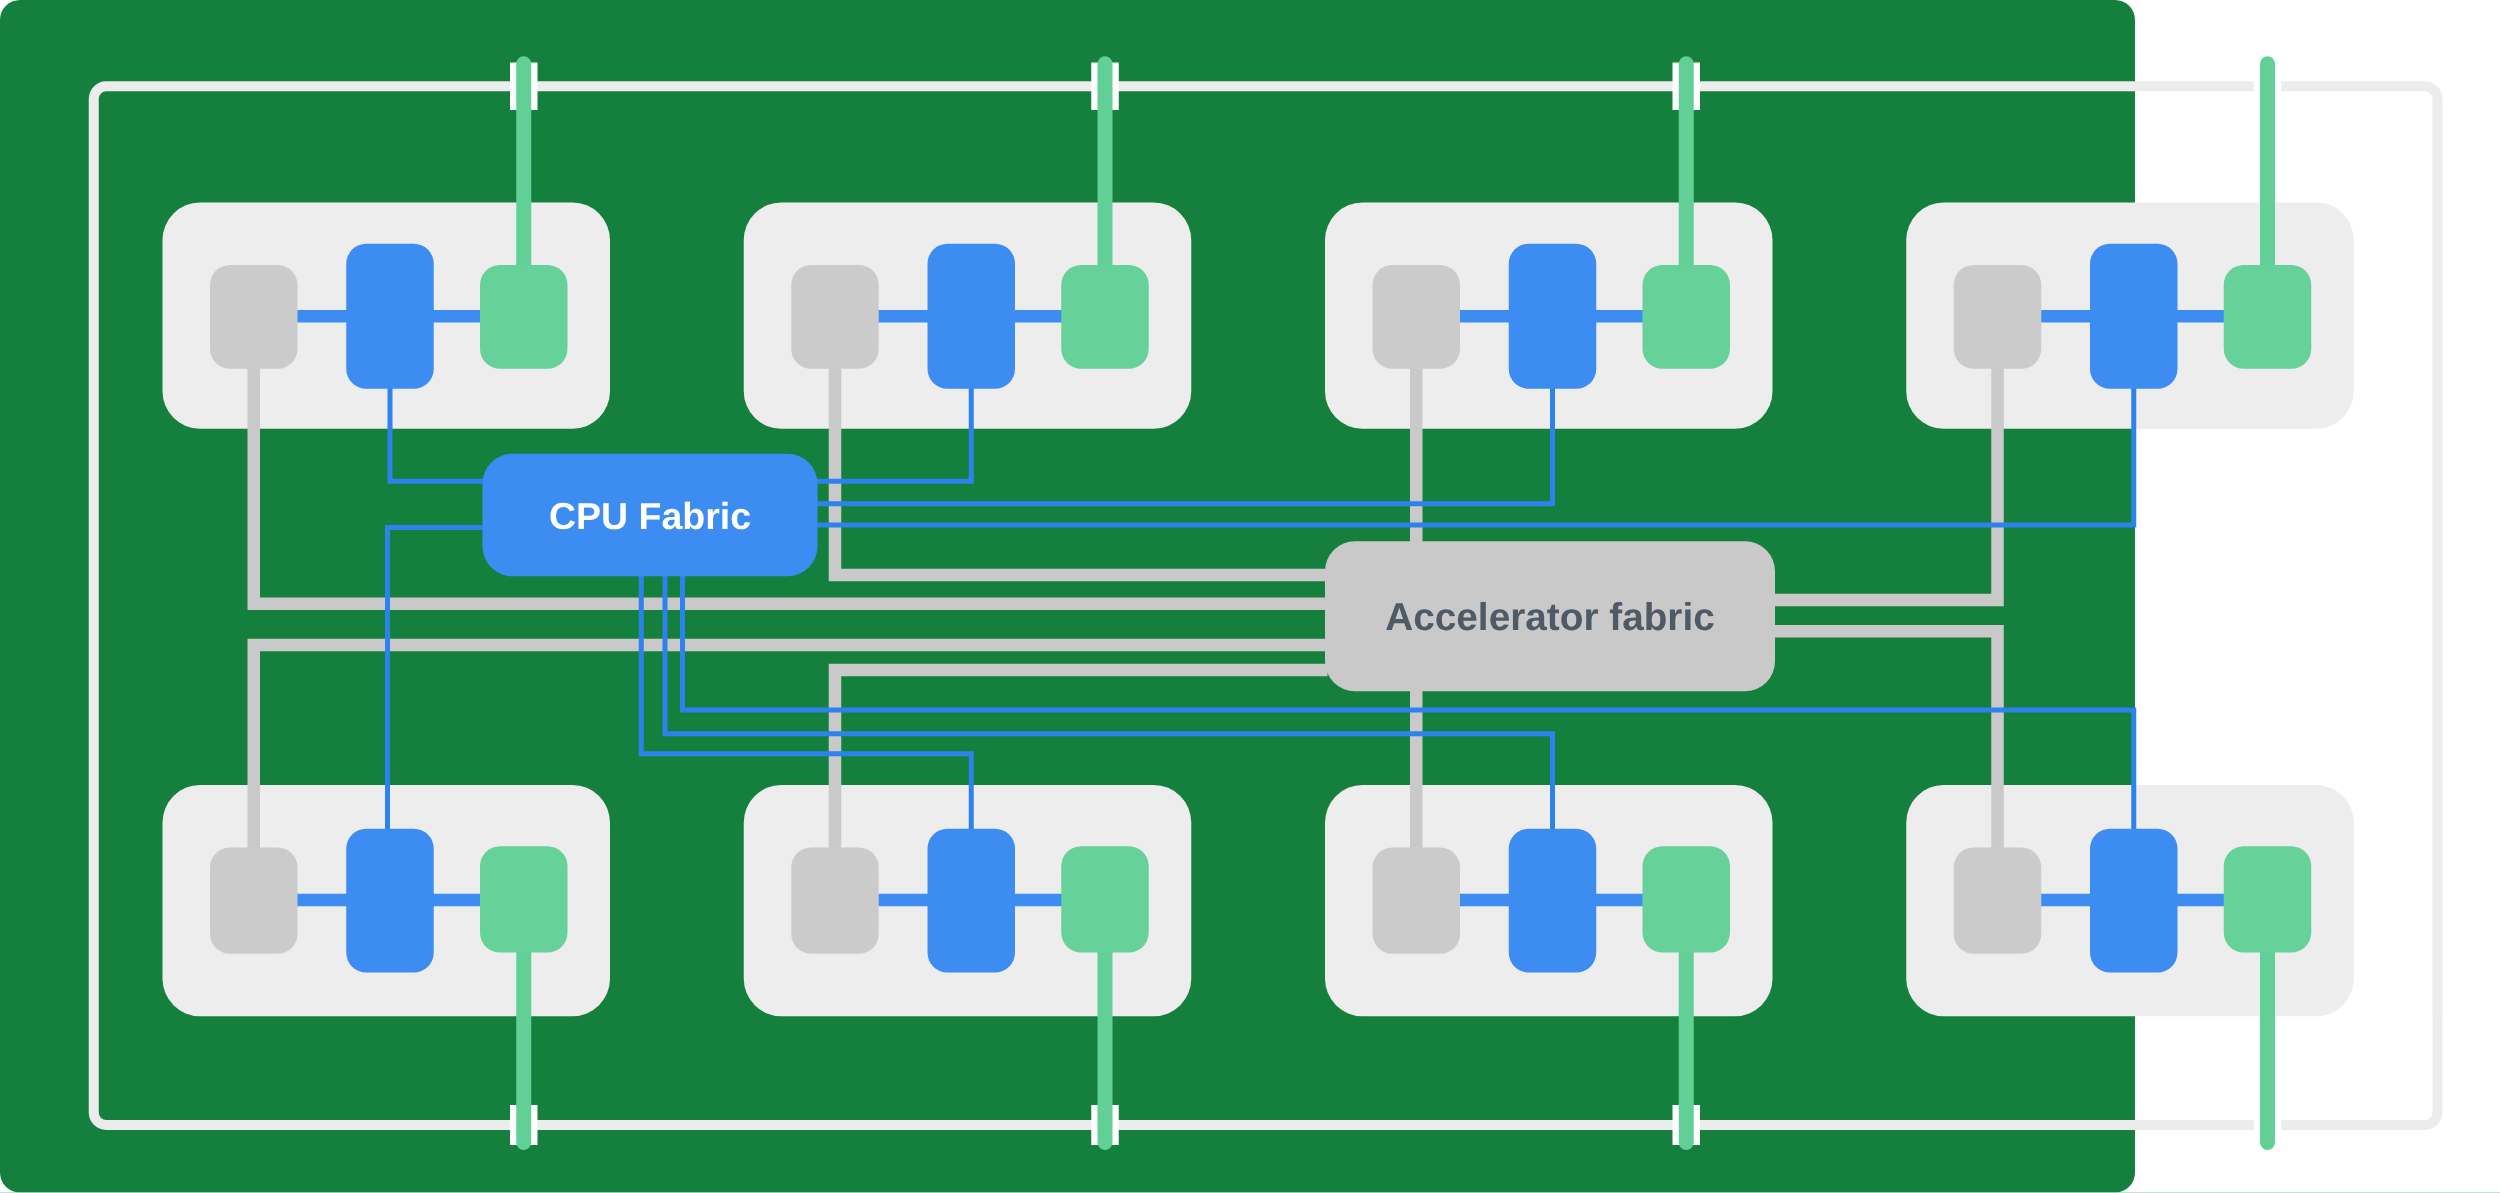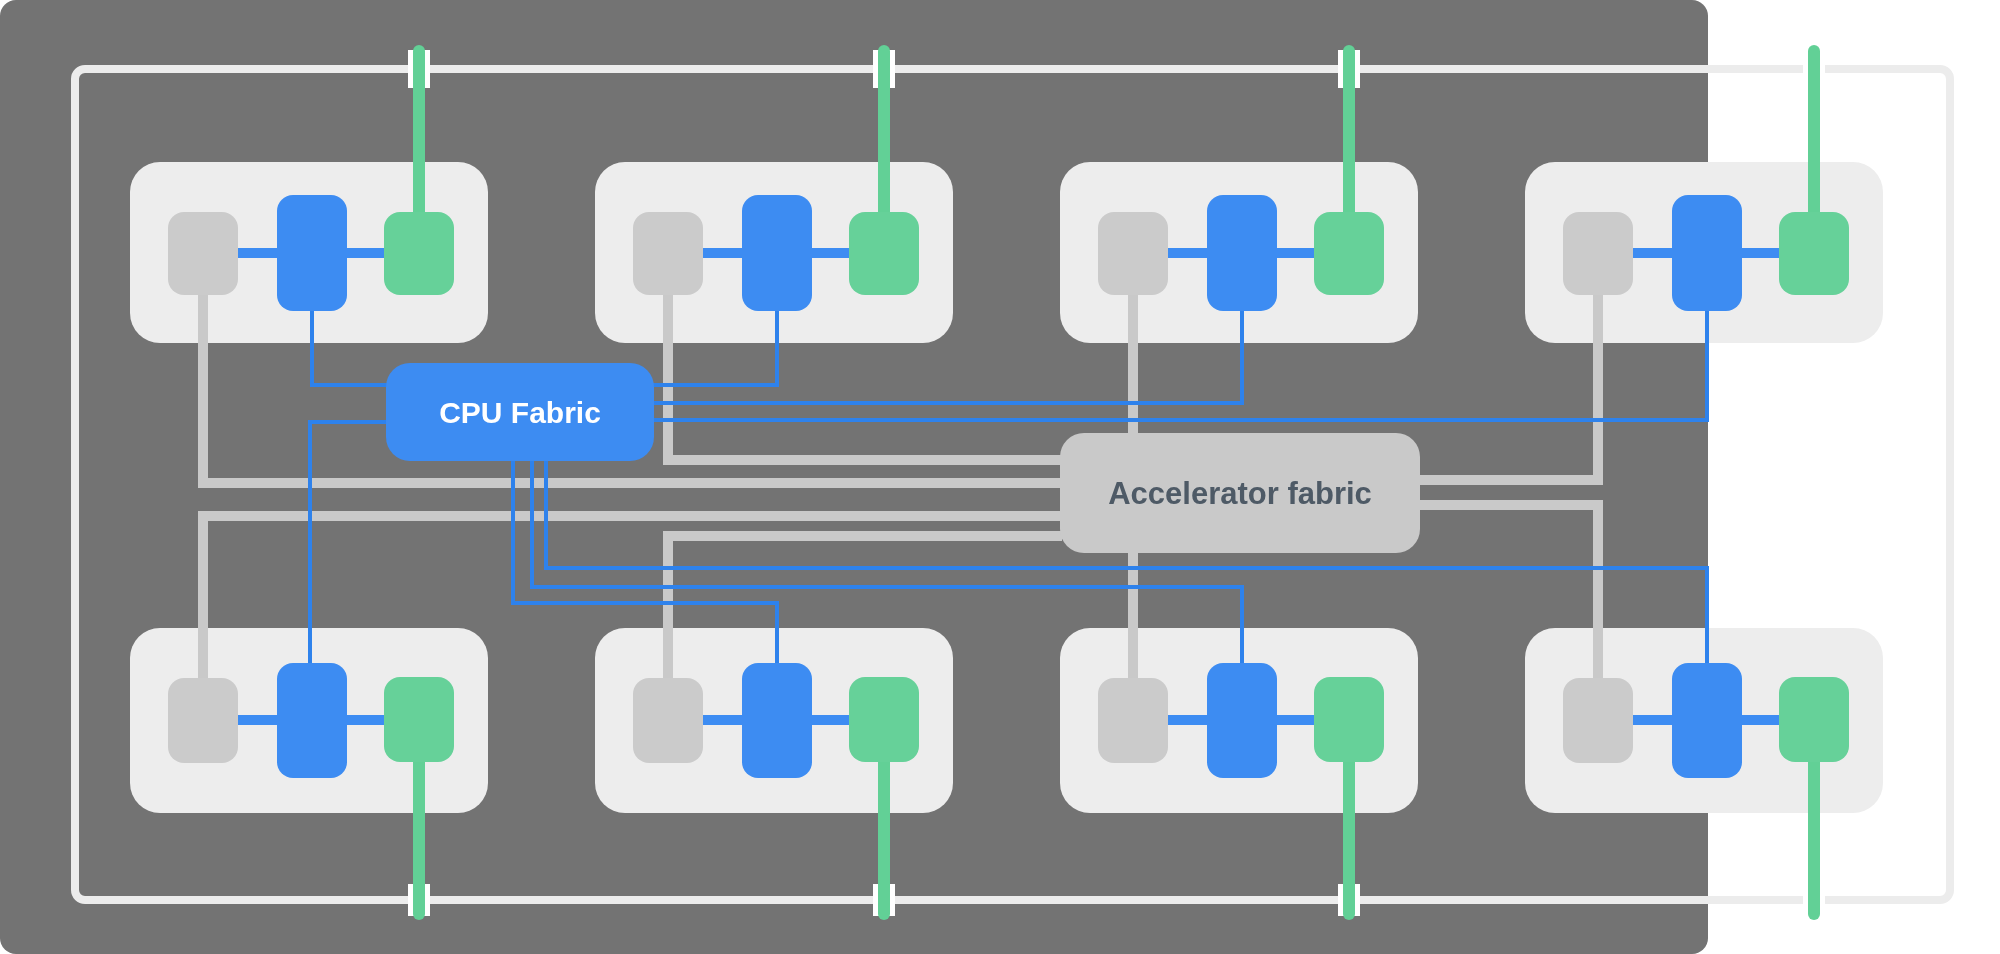--- a/index.html
+++ b/index.html
@@ -1,16 +1,16 @@
 <!DOCTYPE html>
 <html style="--background: #ffffff; --enclosure_border: #ececec; --node_group_background: #ededed; --accelerator_module: #cbcbcb; --cpu_module: #3d8cf2; --network_module: #66d199; --cpu_link: #2e82ec; --accelerator_link: #c9c9c9; --network_link: #62d096; --cpu_fabric_box: #3d8cf2; --cpu_fabric_text: #ffffff; --accelerator_fabric_box: #c9c9c9; --accelerator_fabric_text: #4e5a66;"><head>
 <meta charset="utf-8">
 <style>
   html, body { margin: 0; padding: 0; background: #ffffff; }
-  .stage { width: 1708px; height: 954px; position: relative; background: #737373; border-radius: 16px; }
+  .stage { width: 1708px; height: 954px; position: relative; background: #15803d; border-radius: 16px; }
   svg { display: block; }
   text {
     font-family: "Liberation Sans", sans-serif;
     font-weight: 700;
     text-anchor: middle;
   }
   .enclosure   { fill: none; stroke: var(--enclosure_border); stroke-width: 8; }
   .group-bg    { fill: var(--node_group_background); }
   .mod-gray    { fill: var(--accelerator_module); }
   .mod-blue    { fill: var(--cpu_module); }

